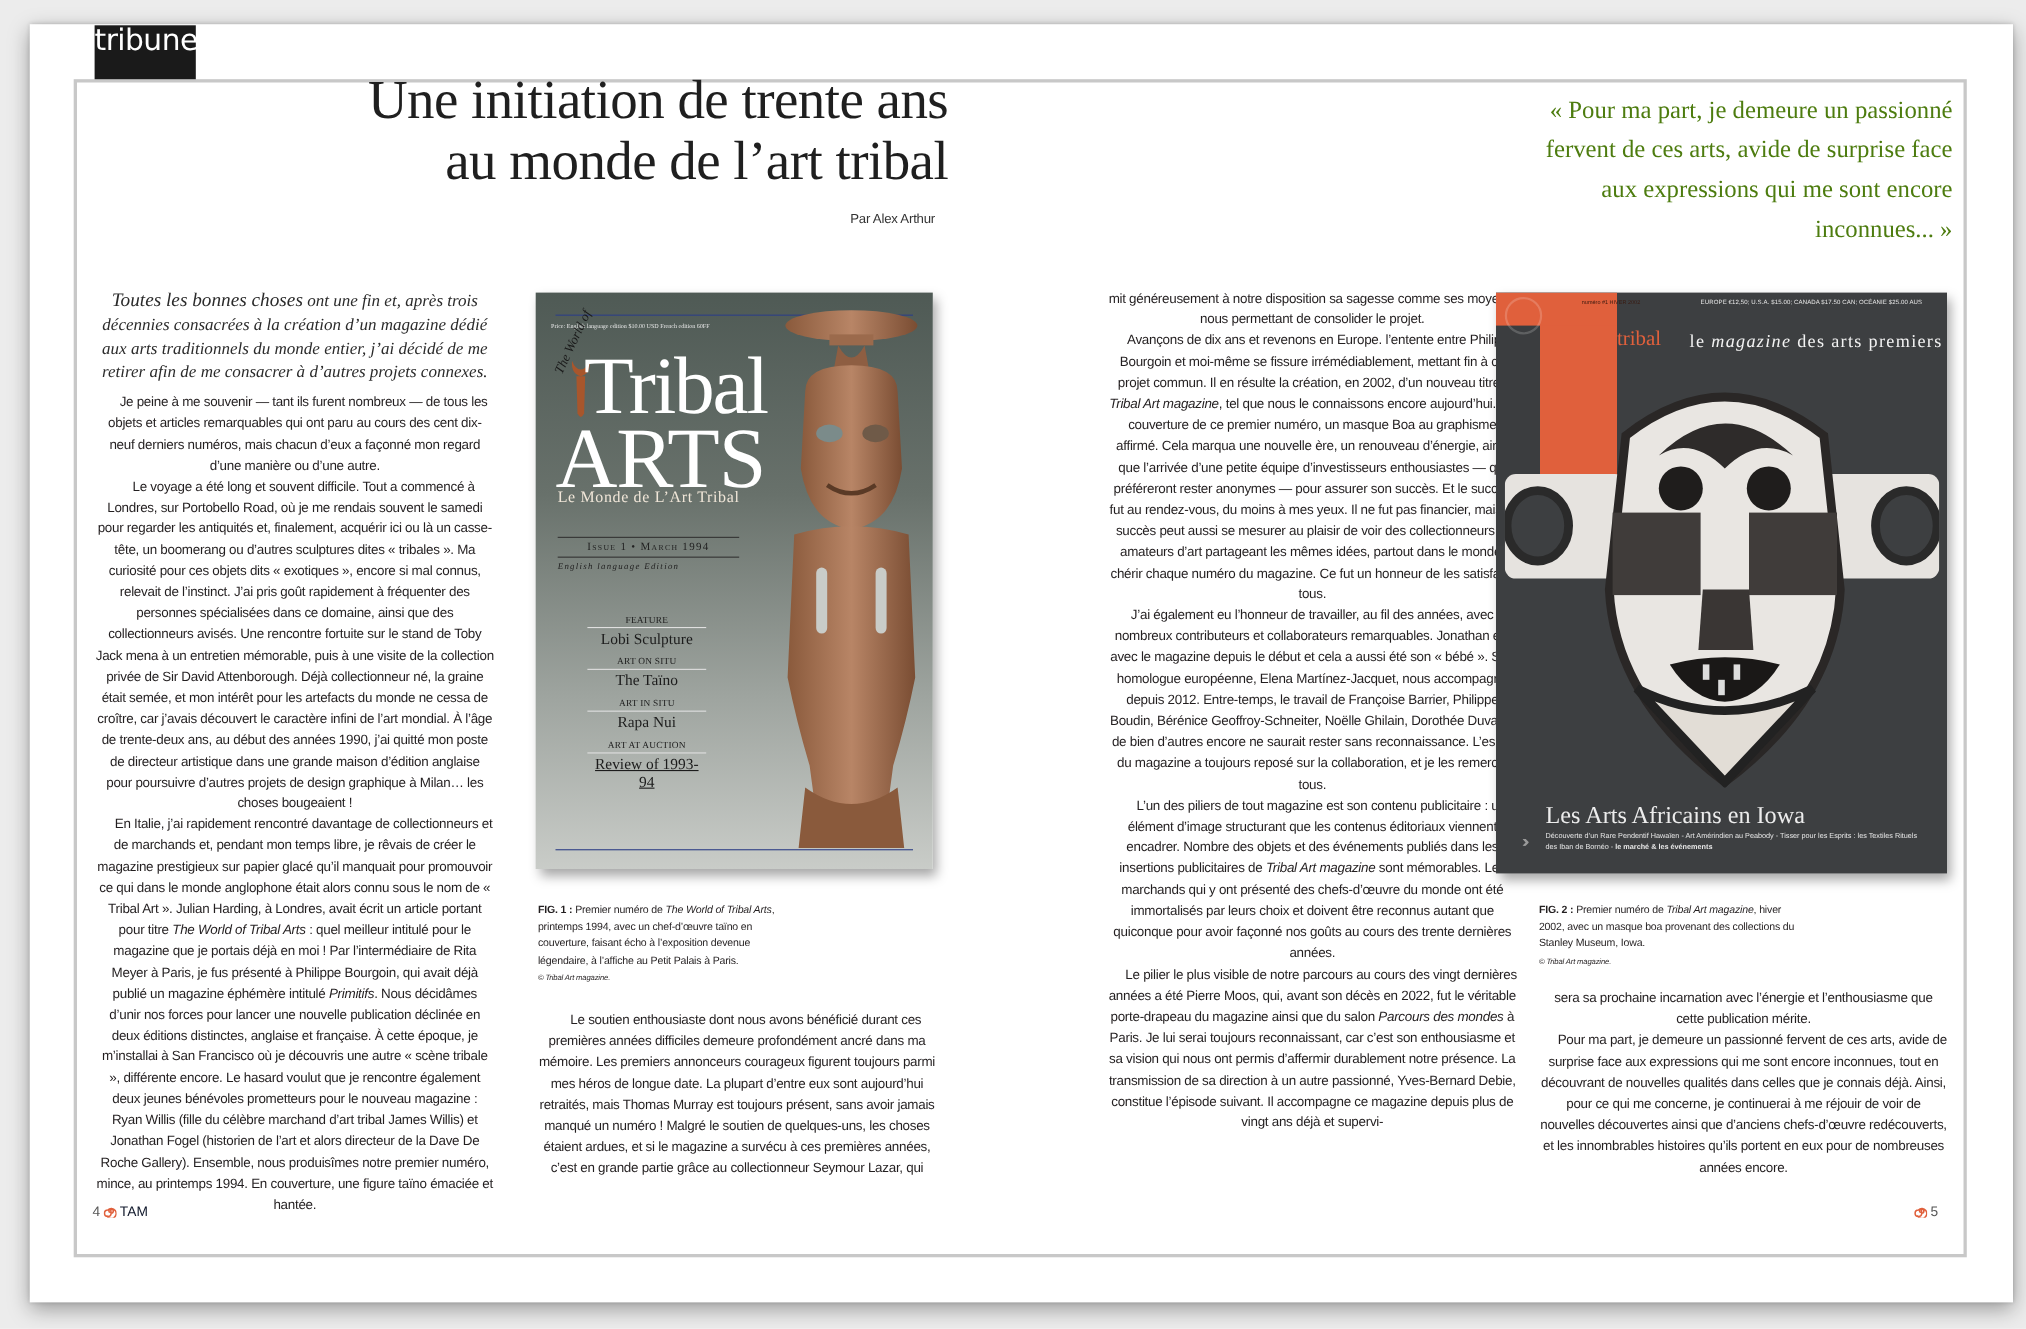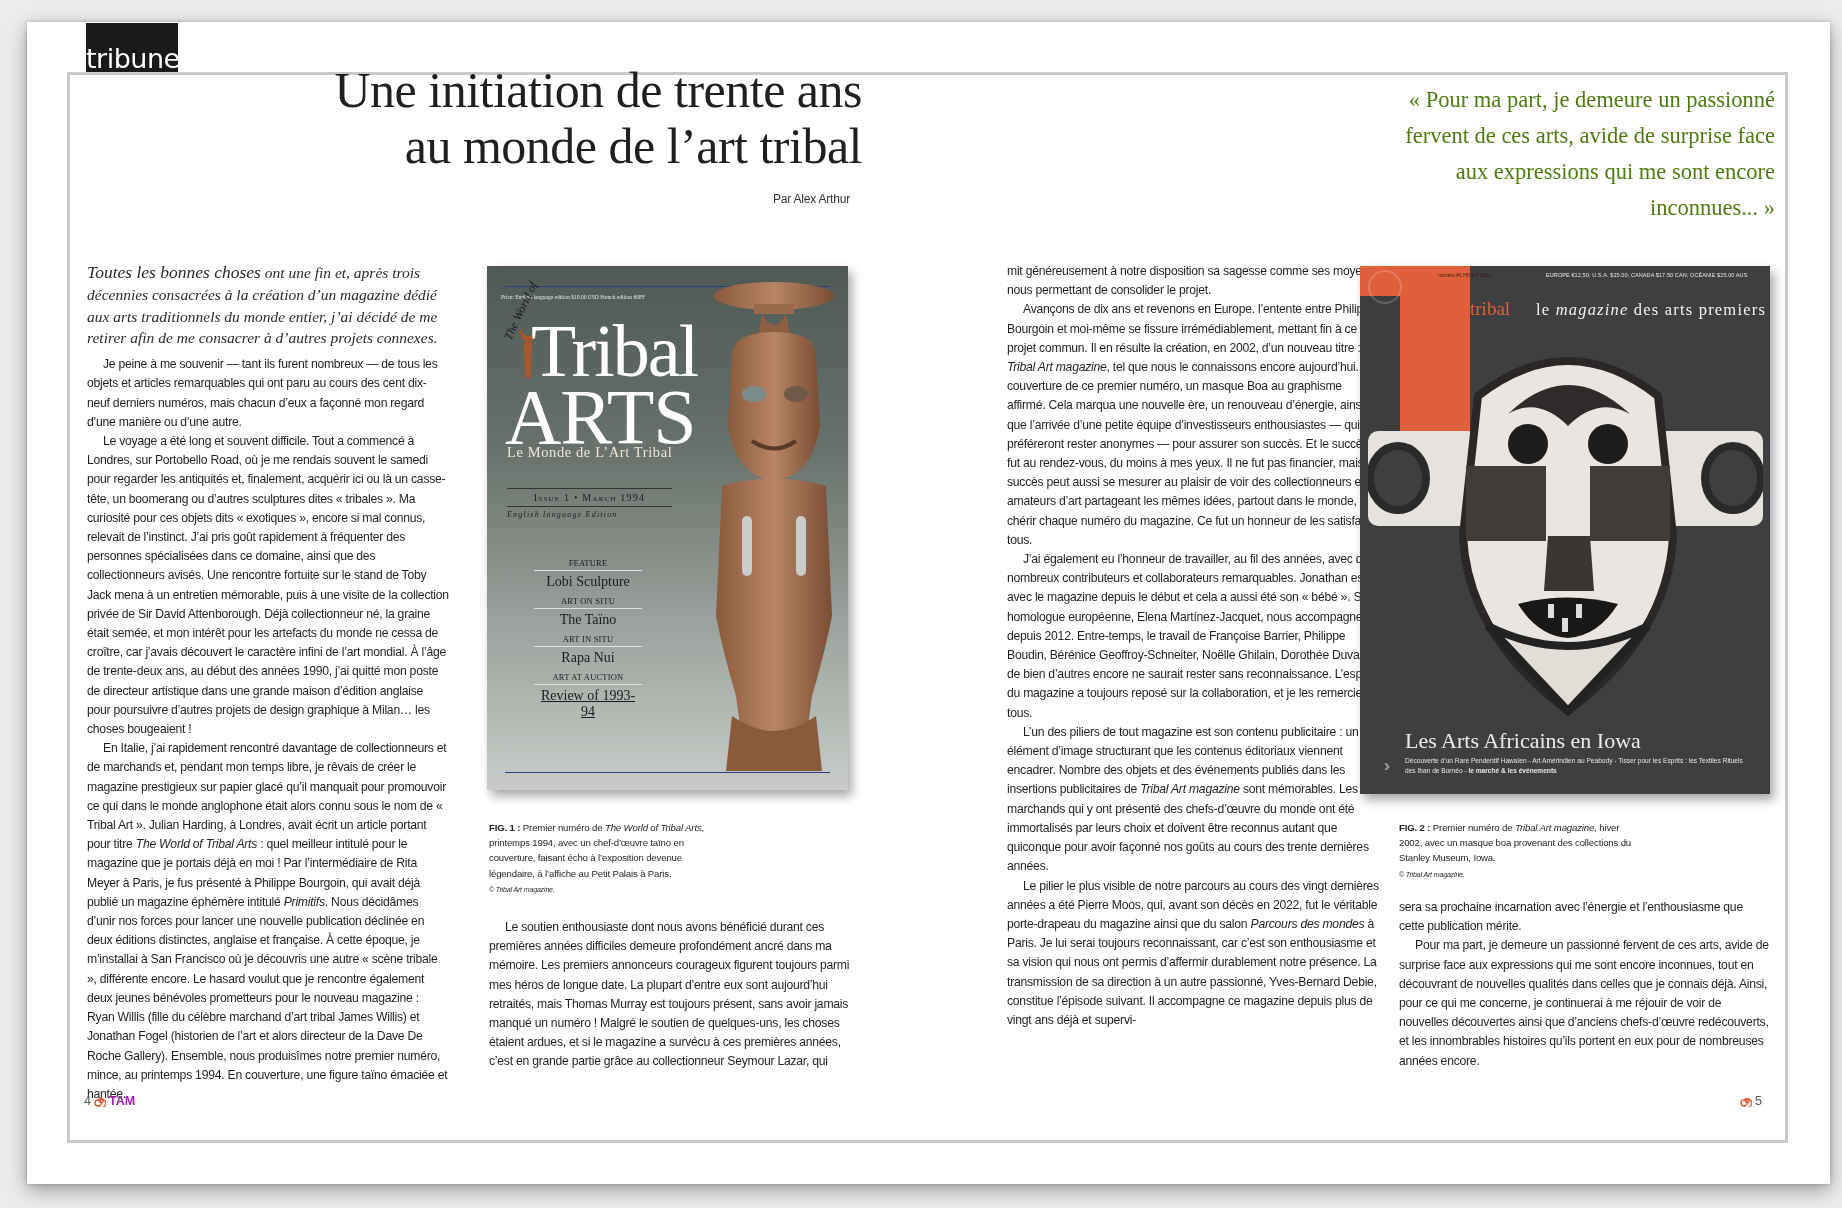--- a/index.html
+++ b/index.html
@@ -11,39 +11,39 @@
     position:absolute; left:27px; top:22px; width:1803px; height:1162px; background:#fff;
     box-shadow: 0 6px 18px rgba(0,0,0,0.35), 0 0 4px rgba(0,0,0,0.2);
   }
   .frame {
     position:absolute; left:40px; top:50px; width:1721px; height:1071px;
     border:3px solid #c8c8c8; box-sizing:border-box;
   }
   .section-tab {
     position:absolute; left:59px; top:1px; width:92px; height:50px; background:#1a1a1a;
     color:#fff; font-family:"DejaVu Sans", sans-serif; font-size:27px; line-height:1;
-    display:flex; align-items:flex-end; padding-bottom:1px; box-sizing:border-box; padding-left:0;
+    display:flex; padding-bottom:1px; box-sizing:border-box; padding-left:0;
     letter-spacing:-0.5px;
   }
   .title {
     position:absolute; right:980px; top:62px; text-align:right;
     font-family:"Liberation Serif", serif; font-size:50px; line-height:56px; color:#1f1f1f;
     letter-spacing:-0.5px;
   }
   .byline {
     position:absolute; left:700px; width:150px; top:192px; text-align:right;
     font-size:12px; color:#333; letter-spacing:-0.2px;
   }
   .pullquote {
     position:absolute; left:1395px; width:380px; top:82px; text-align:right;
     font-family:"Liberation Serif", serif; font-size:22.5px; line-height:36px; color:#4d7c0f;
   }
   .col {
     position:absolute; font-size:12.2px; line-height:19.2px; color:#231f20; letter-spacing:-0.25px;
-    text-align:left;
+    text-align:center;
   }
   .col p { margin:0; text-indent:16px; }
   .col p.noindent { text-indent:0; }
   .lede {
     font-family:"Liberation Serif", serif; font-style:italic; font-size:15.5px; line-height:21.8px;
     color:#2b2b2b; margin-bottom:6px; letter-spacing:0;
   }
   .lede .big { font-size:17.5px; }
   .col1 { left:87px; top:262px; width:362px; }
   .col2 { left:489px; top:918px; width:362px; }
@@ -84,21 +84,21 @@
   .c2-headline { position:absolute; left:45px; top:462px; font-family:"Liberation Serif",serif; font-size:22px; color:#ececec; }
   .c2-teaser { position:absolute; left:45px; top:490px; width:350px; font-size:6.6px; line-height:10px; color:#e6e6e6; }
   .c2-teaser b { font-weight:bold; }
   .c2-chev { position:absolute; left:25px; top:492px; color:#9a9a9a; font-size:16px; line-height:1; letter-spacing:-6px; }
   .caption { position:absolute; font-size:9.6px; line-height:15.2px; color:#231f20; letter-spacing:-0.15px; }
   .caption b { font-weight:bold; }
   .caption .credit { font-style:italic; font-size:7px; }
   .cap1 { left:489px; top:820px; width:240px; }
   .cap2 { left:1399px; top:820px; width:240px; }
   .folio { position:absolute; font-size:12.5px; color:#555; display:flex; align-items:center; gap:3px; }
-  .folio .tam { font-weight:bold; color:#a21caf; font-size:12.5px; }
+  .folio .tam { font-weight:normal; color:#0f172a; font-size:12.5px; }
   .folio-left { left:84px; top:1094px; }
   .folio-right { left:1740px; top:1094px; }
   .swirl {
     width:12px; height:12px; display:inline-block;
   }
 </style>
 </head>
 <body>
 
 <div class="spread">

